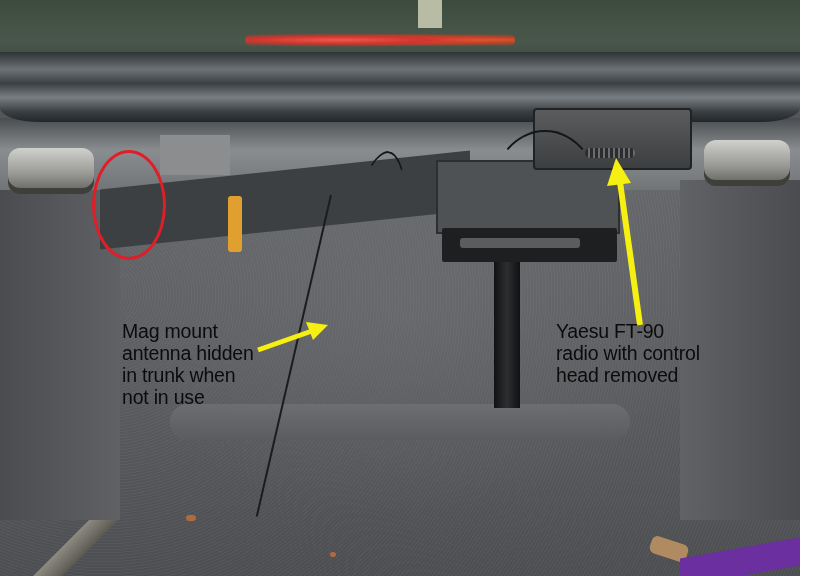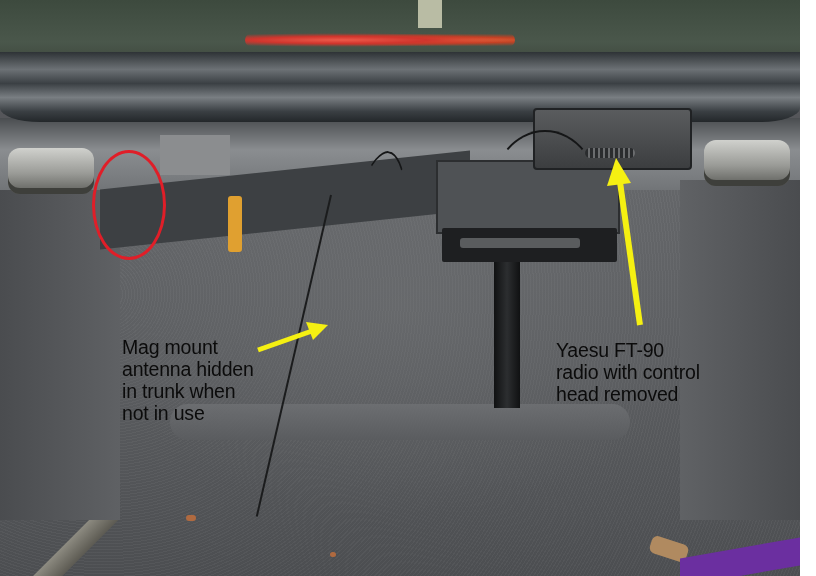--- a/index.html
+++ b/index.html
@@ -33,22 +33,22 @@
   .antenna { position:absolute; left:330px; top:195px; width:2px; height:330px; background:#1b1c1d; transform:rotate(13deg); transform-origin:top; }
   .ribbon { position:absolute; left:228px; top:196px; width:14px; height:56px; background:#e0a030; border-radius:3px; }
   .clip-left { position:absolute; left:30px; top:520px; width:90px; height:56px; background:linear-gradient(135deg,rgba(0,0,0,0) 40%,#8c8a80 41%,#5d5b53 60%,rgba(0,0,0,0) 61%); }
   .purple-edge { position:absolute; left:680px; top:548px; width:120px; height:28px; background:#6b2fa0; transform:skewY(-10deg); }
   .lint { position:absolute; width:10px; height:6px; border-radius:3px; background:#b06a40; }
   .tan-tab { position:absolute; left:650px; top:540px; width:38px; height:18px; background:#b08a60; border-radius:6px; transform:rotate(18deg); }
 
   .red-circle { position:absolute; left:92px; top:150px; width:74px; height:110px; border:3px solid #e01e28; border-radius:50%; box-sizing:border-box; }
 
   .caption { position:absolute; color:#0b0b0b; font-size:19.5px; line-height:22px; white-space:pre; letter-spacing:-0.2px; }
-  .caption.mag { left:122px; top:336px; }
-  .caption.yaesu { left:556px; top:339px; }
+  .caption.mag { left:122px; top:320px; }
+  .caption.yaesu { left:556px; top:320px; }
 
   svg.arrows { position:absolute; left:0; top:0; width:800px; height:576px; pointer-events:none; }
   .right-margin { position:absolute; left:800px; top:0; width:16px; height:576px; background:#ffffff; }
 </style>
 </head>
 <body>
 
 <div class="photo">
   <div class="glass"></div>
   <div class="glass-post"></div>

